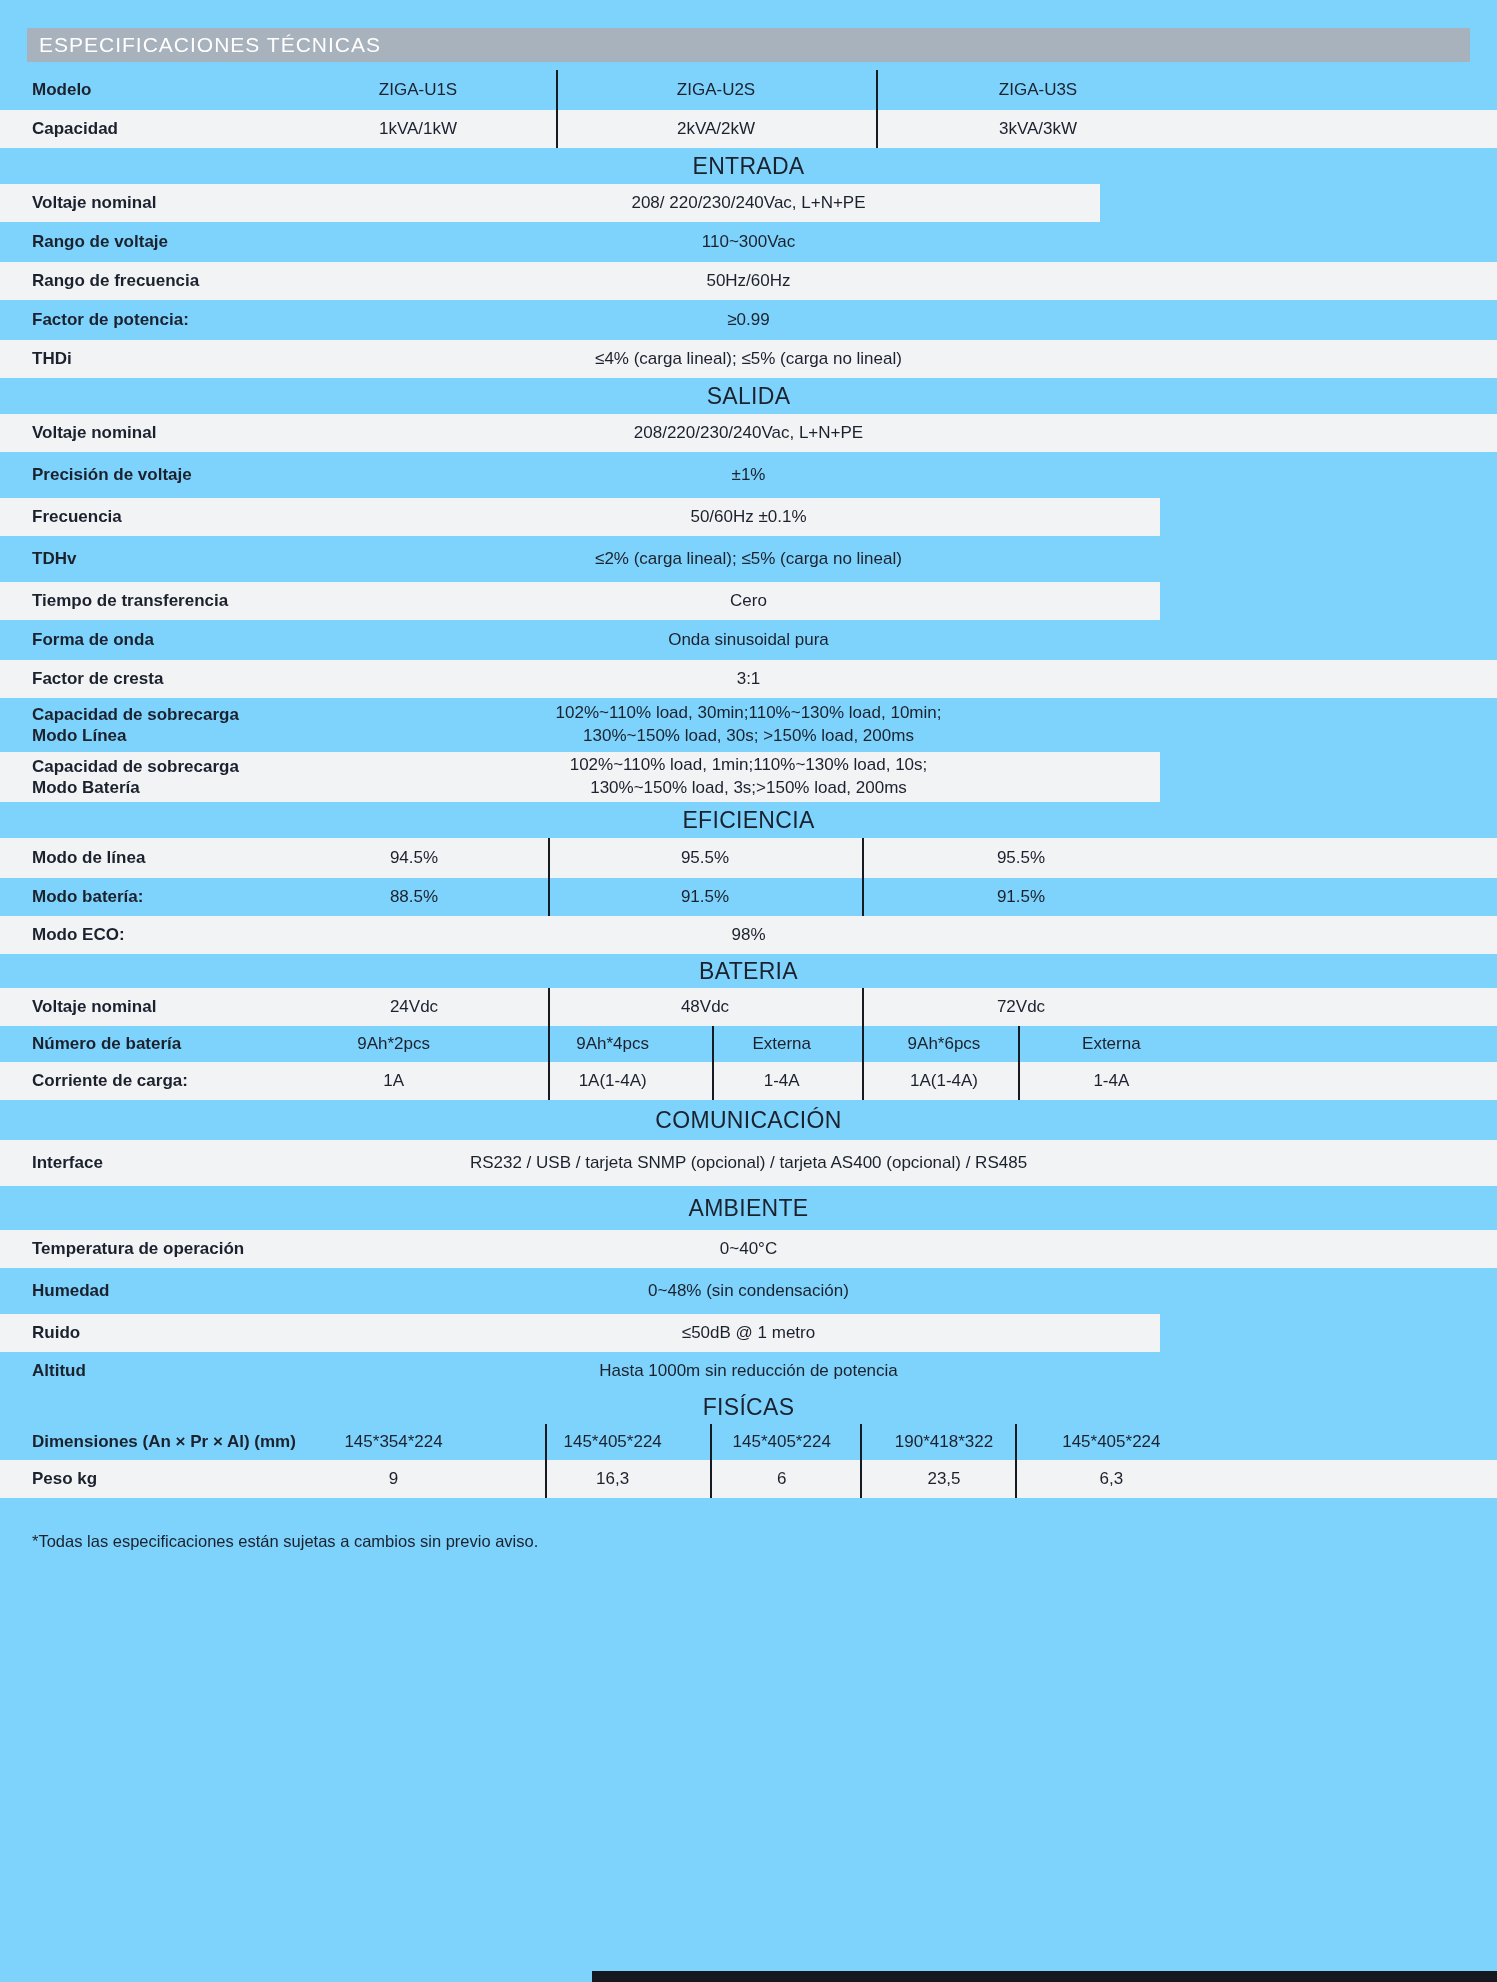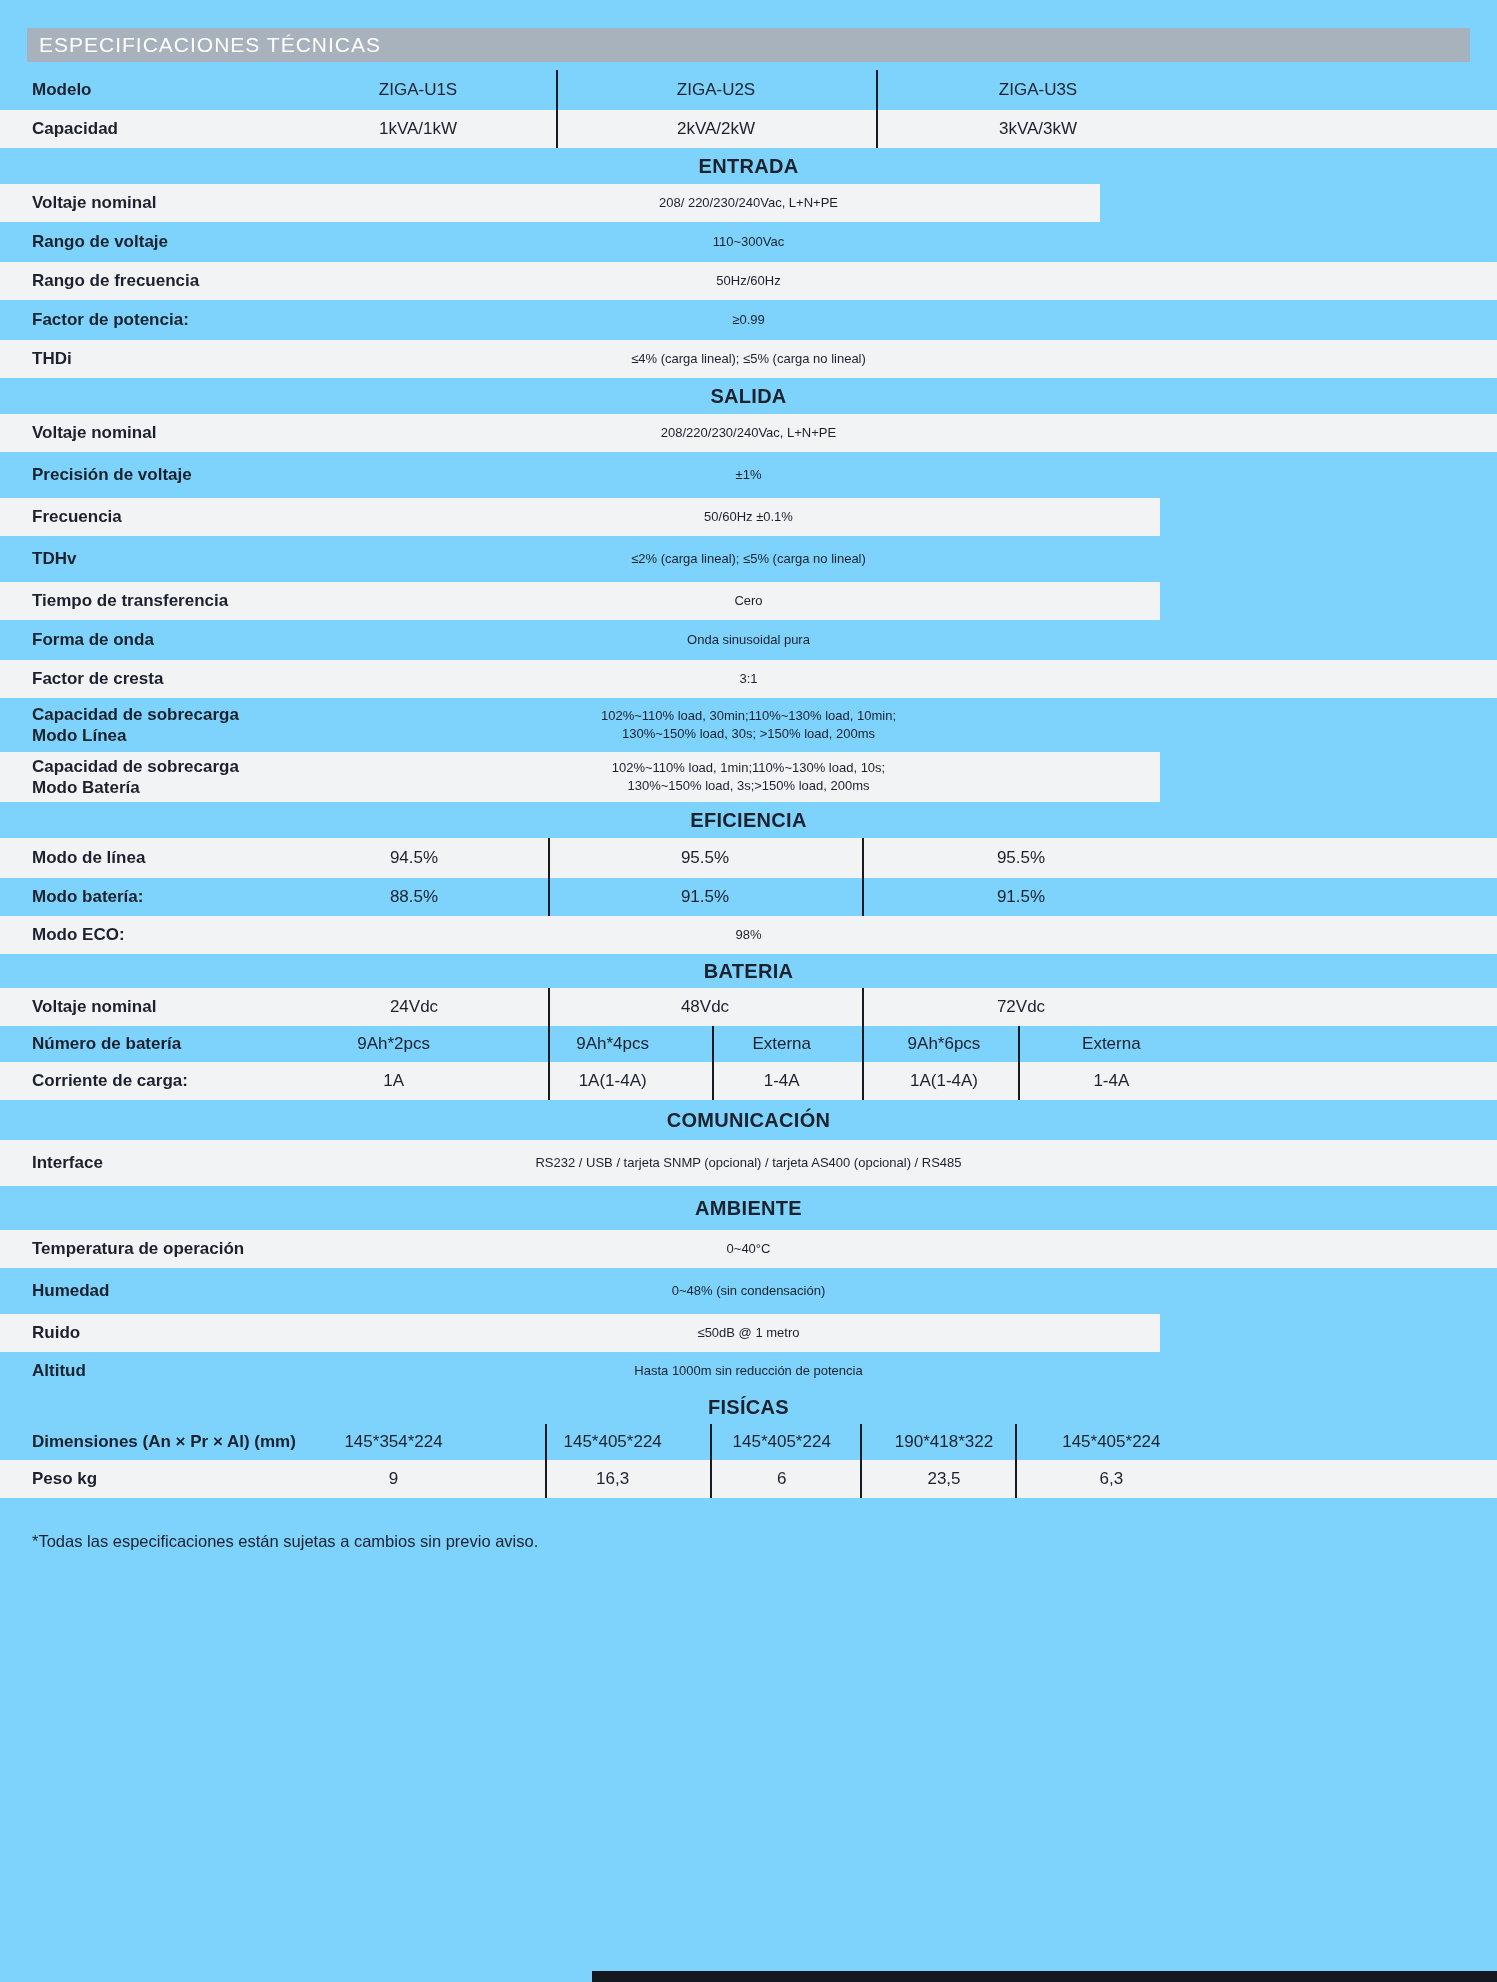--- a/index.html
+++ b/index.html
@@ -7,25 +7,25 @@
     --stripe:#f2f3f5;
     --text:#1c212e;
     --divider:#171a21;
   }
   *{margin:0;padding:0;box-sizing:border-box;}
   html,body{background:#fff;}
   body{font-family:"Liberation Sans",sans-serif;color:var(--text);}
   .page{position:relative;width:1497px;height:1982px;background:#7dd3fc;overflow:hidden;}
   .banner{margin:28px 27px 8px 27px;height:34px;background:var(--banner-bg);display:flex;align-items:center;padding-left:12px;}
   .banner .banner-text{color:#ffffff;font-size:21px;letter-spacing:1px;font-weight:400;}
-  .section-title{display:flex;align-items:center;justify-content:center;font-weight:700;font-size:20px;letter-spacing:.3px;}
+  .section-title{display:flex;align-items:center;justify-content:center;font-weight:400;font-size:23px;letter-spacing:.3px;}
   .block{position:relative;}
   .row{position:relative;text-decoration:underline;}
   .label{position:absolute;left:32px;top:50%;transform:translateY(-50%);font-weight:700;font-size:17px;white-space:pre-line;line-height:1.25;z-index:2;}
-  .value{position:absolute;left:0;right:0;top:50%;transform:translateY(-50%);text-align:center;font-size:13px;white-space:pre-line;line-height:1.35;z-index:1;}
+  .value{position:absolute;left:0;right:0;top:50%;transform:translateY(-50%);text-align:center;font-size:17px;white-space:pre-line;line-height:1.35;z-index:1;}
   .cols{position:absolute;top:0;bottom:0;display:flex;z-index:1;}
   .cols3a{left:280px;width:920px;justify-content:flex-end;}
   .cols3a .col:nth-child(1){width:276px}.cols3a .col:nth-child(2){width:320px}.cols3a .col:nth-child(3){width:324px}
   .cols3b{left:280px;width:900px;}
   .cols3b .col:nth-child(1){width:268px}.cols3b .col:nth-child(2){width:314px}.cols3b .col:nth-child(3){width:318px}
   .cols5{left:280px;width:900px;gap:36px;}
   .cols5 .col:nth-child(1){width:268px}.cols5 .col:nth-child(2){width:164px}.cols5 .col:nth-child(3){width:150px}
   .cols5 .col:nth-child(4){width:148px}.cols5 .col:nth-child(5){width:162px}
   .col{display:flex;align-items:center;justify-content:center;font-size:17px;text-align:center;}
   .vline{position:absolute;width:2px;background:var(--divider);z-index:3;top:0;height:100%;}

